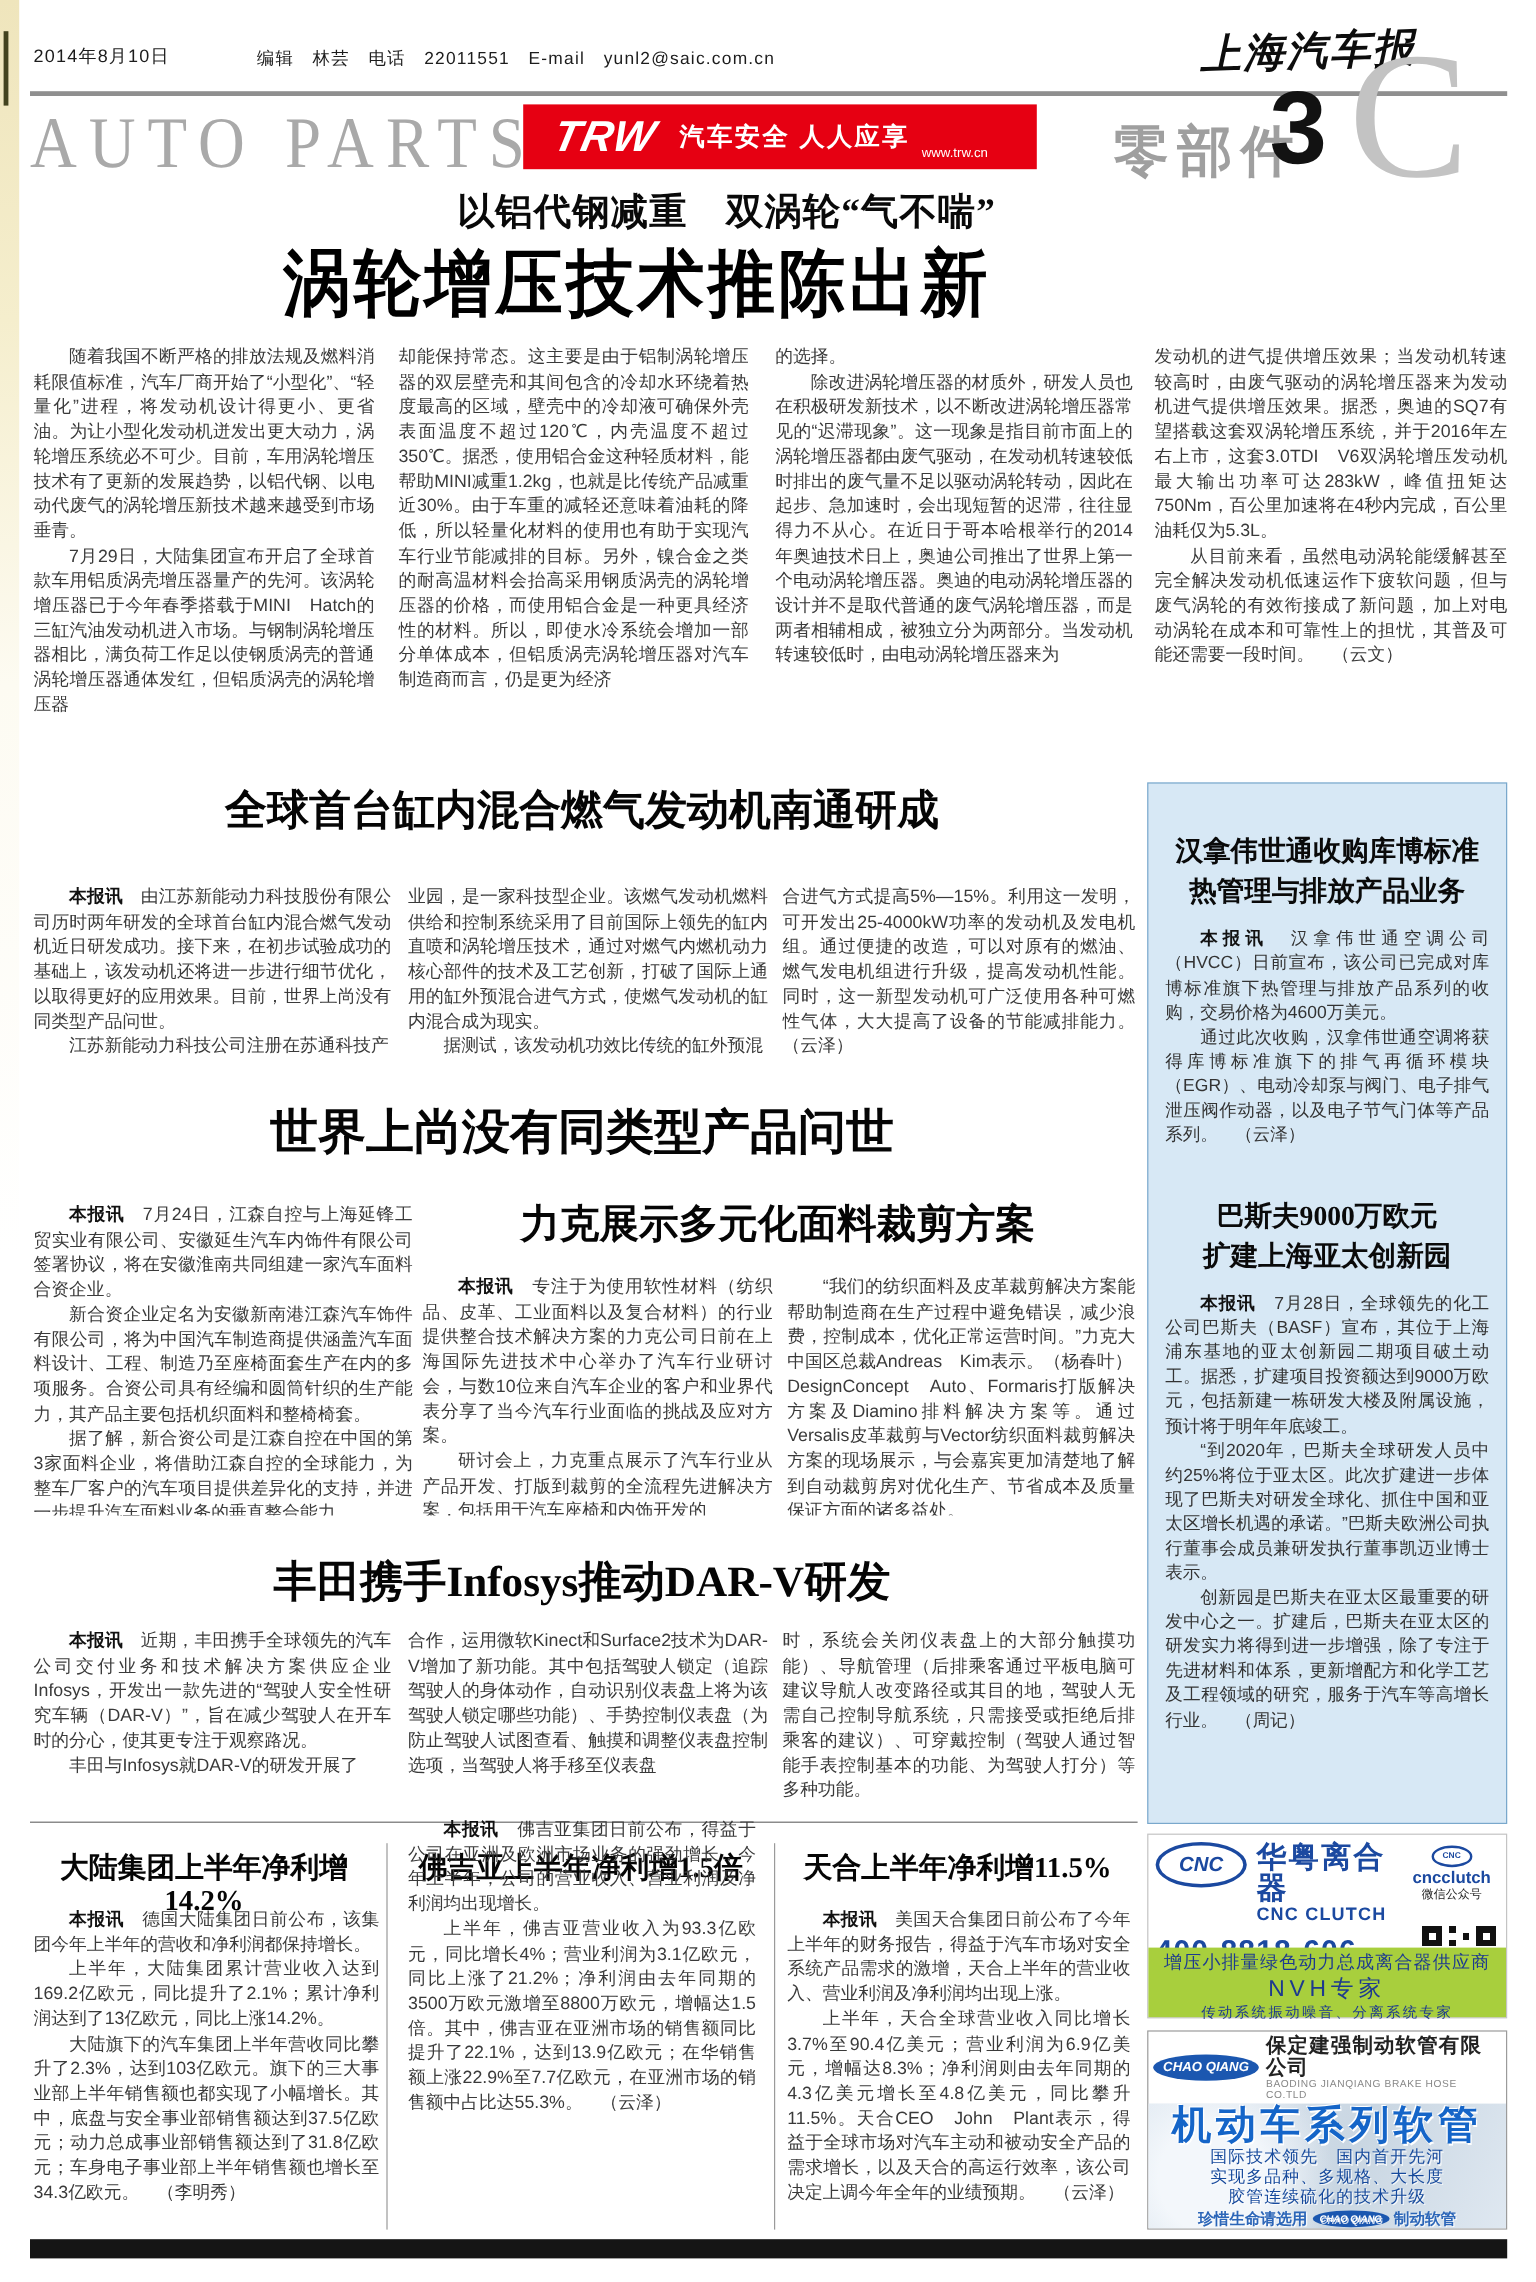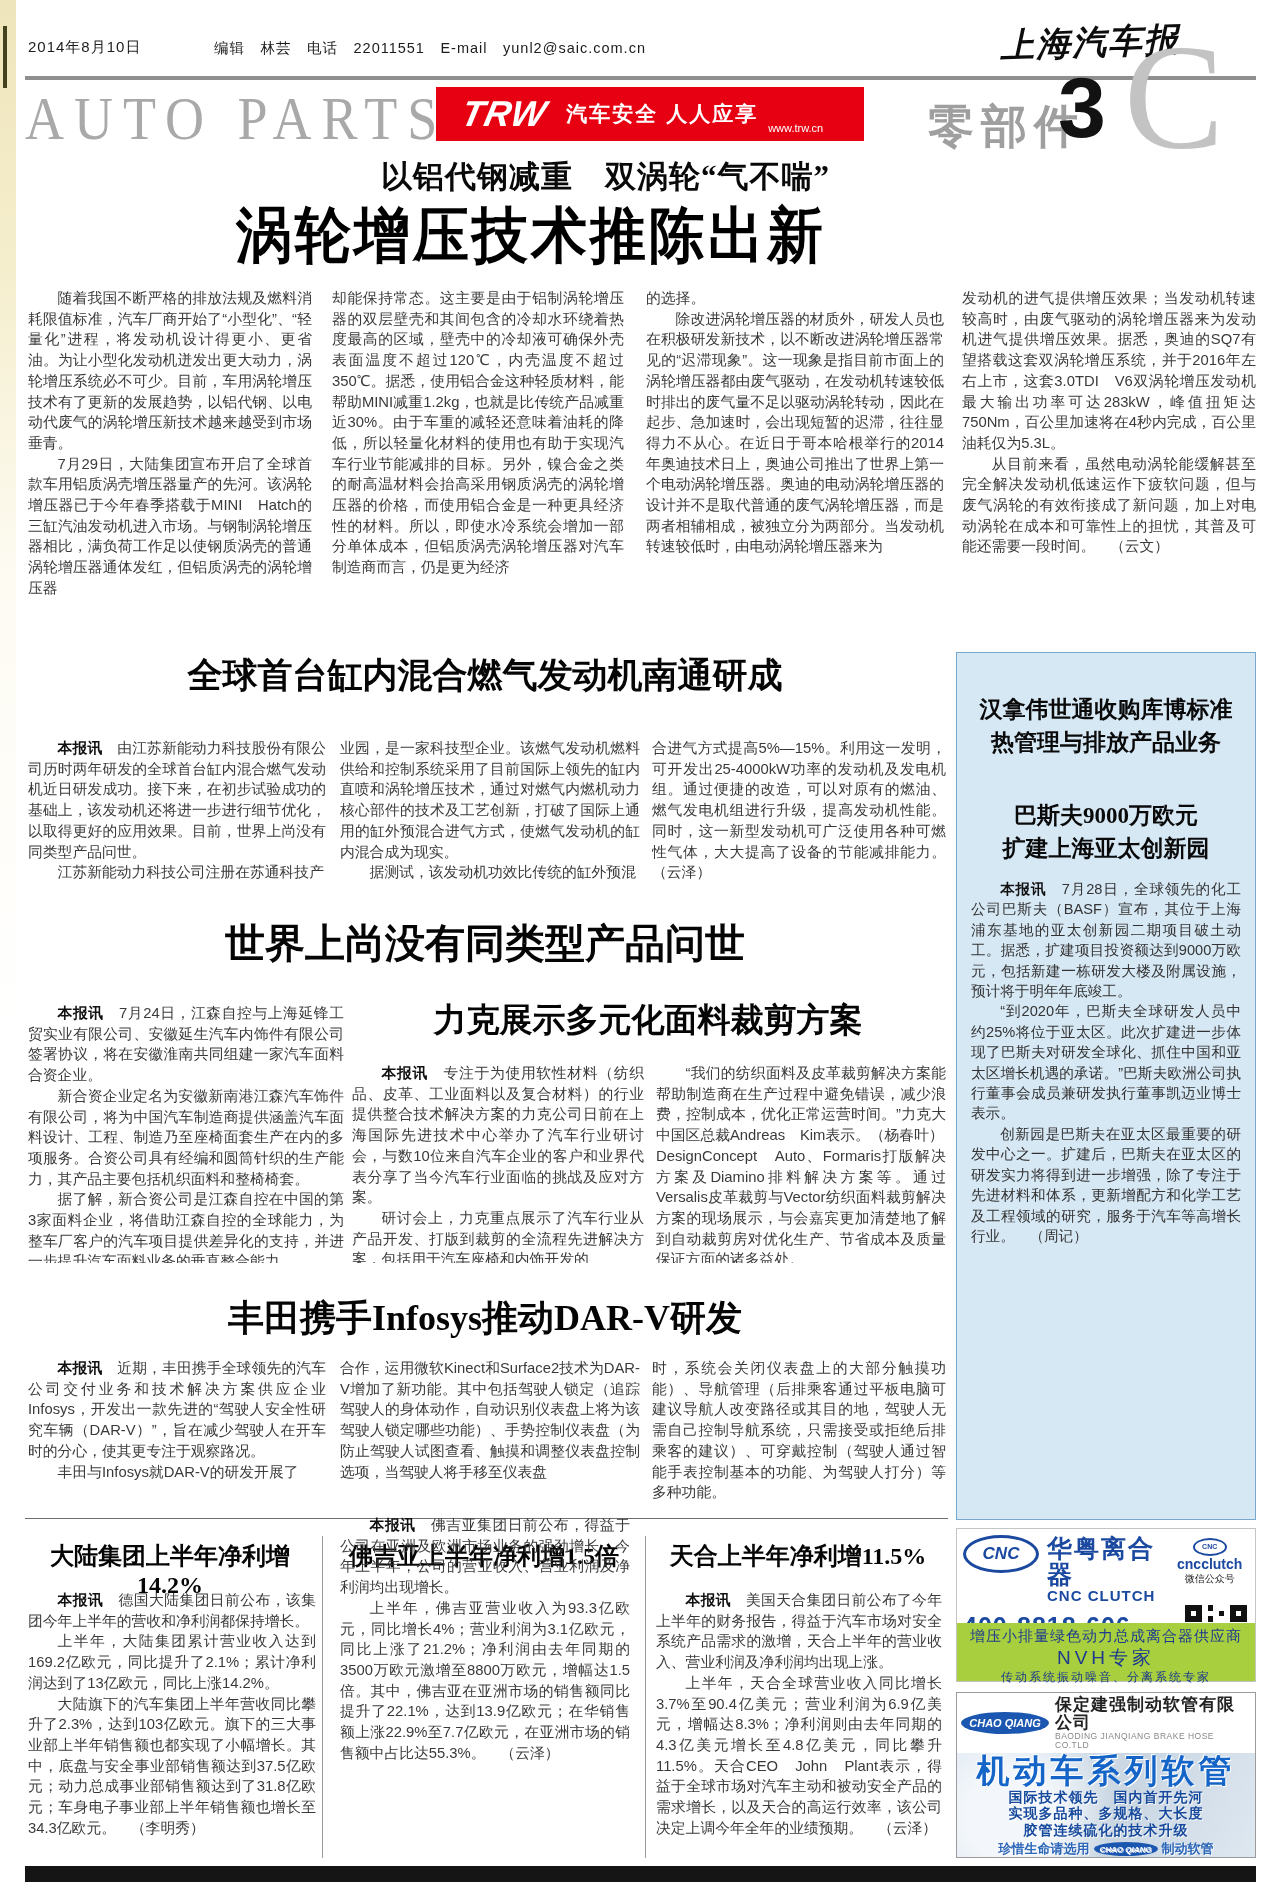--- a/index.html
+++ b/index.html
@@ -82,21 +82,21 @@
      font-weight:bold;font-size:11px;display:flex;align-items:center;justify-content:center;flex:none;}
   .jq-co{margin-left:6px;line-height:1.05;}
   .jq-co .cn{font-size:17px;font-weight:900;color:#222;letter-spacing:1px;}
   .jq-co .en{font-size:8.5px;color:#888;letter-spacing:.5px;}
   .jq-body{position:relative;height:104px;
      background:radial-gradient(circle at 18% 60%, #f3f7fb 0 18%, transparent 40%),
                 linear-gradient(115deg,#dfe8f1 0%,#c9d6e2 55%,#dfe8f1 100%);
      text-align:center;}
   .jq-title{font-size:33px;font-weight:900;color:#1565c8;letter-spacing:4px;line-height:36px;
      text-shadow:1px 1px 0 #fff,-1px -1px 0 #fff;}
-  .jq-line{font-size:14px;font-weight:700;color:#174a9c;line-height:16.5px;letter-spacing:1px;
+  .jq-line{font-size:14px;font-weight:400;color:#174a9c;line-height:16.5px;letter-spacing:1px;
      text-shadow:1px 1px 0 #ffffffcc;}
   .jq-slogan{font-size:13px;font-weight:900;color:#2c66b8;margin-top:2px;
      display:flex;align-items:center;justify-content:center;gap:4px;
      text-shadow:1px 1px 0 #ffffffcc;}
   .jq-slogan .mini-oval{width:64px;height:14px;background:#1b57b0;border-radius:50%;color:#fff;
      font-size:8px;font-style:italic;display:inline-flex;align-items:center;justify-content:center;}
   .jq-footer{background:#2f7ad6;color:#fff;font-size:11.5px;font-weight:bold;line-height:15px;
      padding:2px 5px;letter-spacing:.5px;white-space:nowrap;}
 </style>
 </head>
@@ -203,20 +203,24 @@
   <div class="abs col" style="left:656px;top:1590px;width:286px;height:268px;">
       <p class="para"><b>本报讯</b>　美国天合集团日前公布了今年上半年的财务报告，得益于汽车市场对安全系统产品需求的激增，天合上半年的营业收入、营业利润及净利润均出现上涨。</p>
       <p class="para">上半年，天合全球营业收入同比增长3.7%至90.4亿美元；营业利润为6.9亿美元，增幅达8.3%；净利润则由去年同期的4.3亿美元增长至4.8亿美元，同比攀升11.5%。天合CEO　John　Plant表示，得益于全球市场对汽车主动和被动安全产品的需求增长，以及天合的高运行效率，该公司决定上调今年全年的业绩预期。　（云泽）</p>
     </div>
 
   <div class="abs side-box">
     <div class="box-title" style="margin-top:24px;">
       <div>汉拿伟世通收购库博标准</div>
       <div>热管理与排放产品业务</div>
     </div>
+    <div class="box-body" style="margin-top:14px;">
+        <p class="para"><b>本报讯</b>　汉拿伟世通空调公司（HVCC）日前宣布，该公司已完成对库博标准旗下热管理与排放产品系列的收购，交易价格为4600万美元。</p>
+        <p class="para">通过此次收购，汉拿伟世通空调将获得库博标准旗下的排气再循环模块（EGR）、电动冷却泵与阀门、电子排气泄压阀作动器，以及电子节气门体等产品系列。　（云泽）</p>
+      </div>
     <div class="box-title" style="margin-top:40px;">
       <div>巴斯夫9000万欧元</div>
       <div>扩建上海亚太创新园</div>
     </div>
     <div class="box-body" style="margin-top:14px;">
         <p class="para"><b>本报讯</b>　7月28日，全球领先的化工公司巴斯夫（BASF）宣布，其位于上海浦东基地的亚太创新园二期项目破土动工。据悉，扩建项目投资额达到9000万欧元，包括新建一栋研发大楼及附属设施，预计将于明年年底竣工。</p>
         <p class="para">“到2020年，巴斯夫全球研发人员中约25%将位于亚太区。此次扩建进一步体现了巴斯夫对研发全球化、抓住中国和亚太区增长机遇的承诺。”巴斯夫欧洲公司执行董事会成员兼研发执行董事凯迈业博士表示。</p>
         <p class="para">创新园是巴斯夫在亚太区最重要的研发中心之一。扩建后，巴斯夫在亚太区的研发实力将得到进一步增强，除了专注于先进材料和体系，更新增配方和化学工艺及工程领域的研究，服务于汽车等高增长行业。　（周记）</p>
       </div>
   </div>

